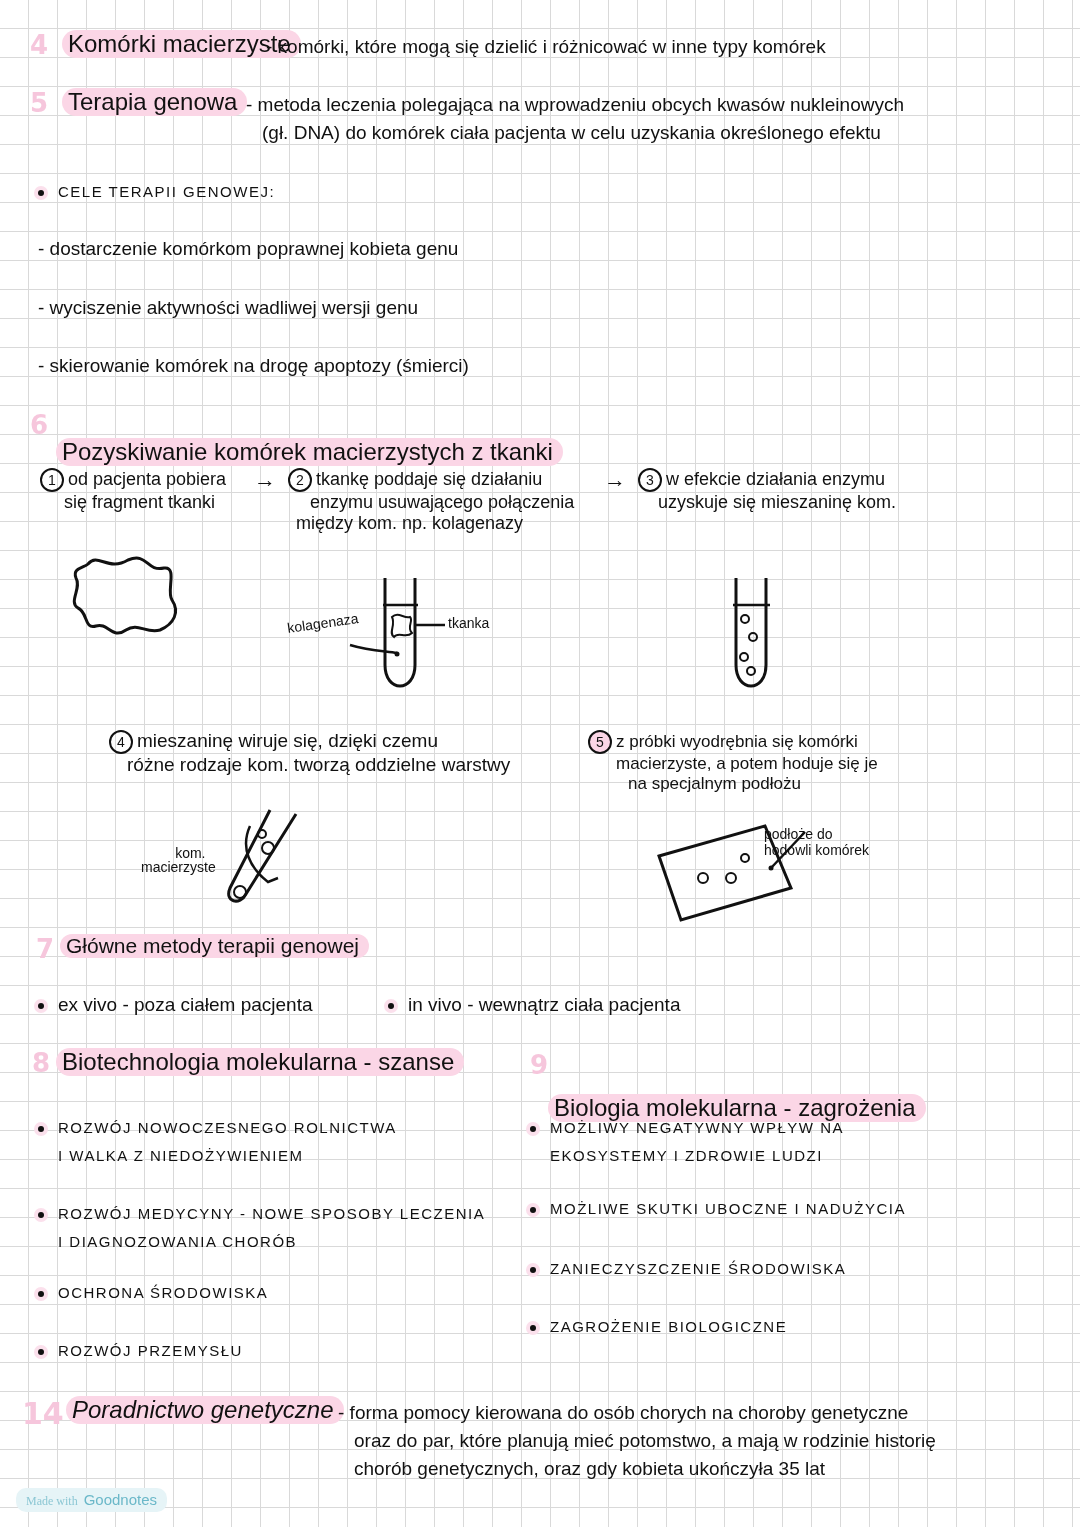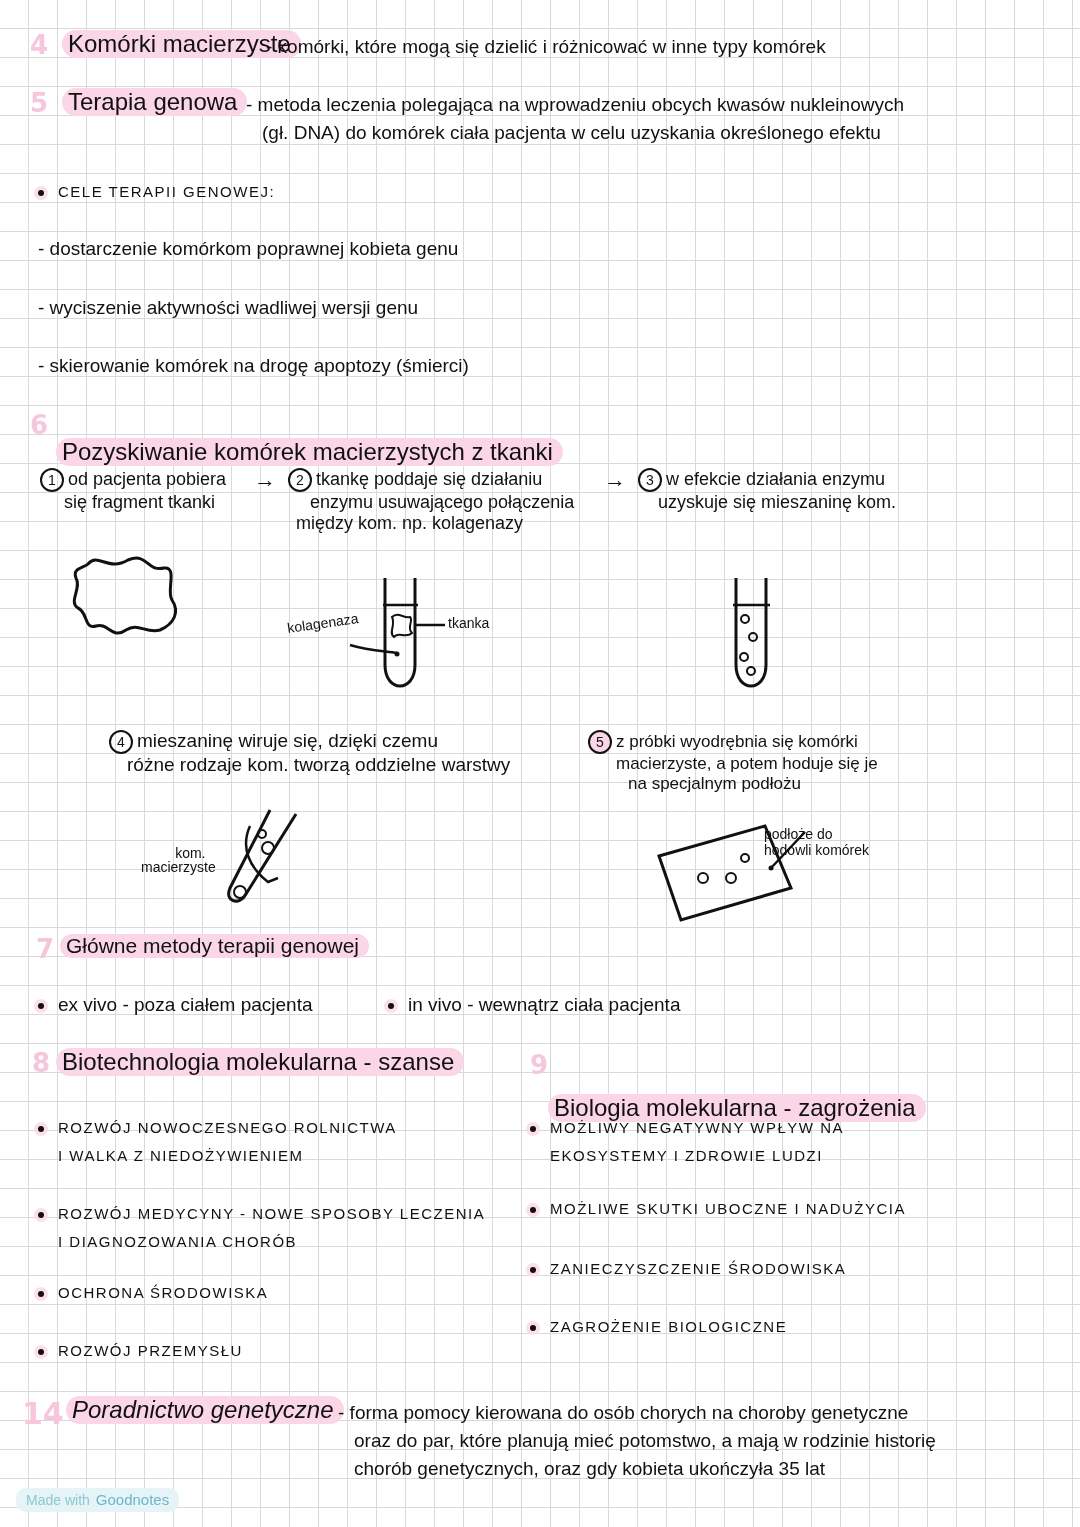--- a/index.html
+++ b/index.html
@@ -28,21 +28,21 @@
   }
   .circ {
     display: inline-block; width: 20px; height: 20px; border: 2px solid #111; border-radius: 50%;
     text-align: center; line-height: 20px; font-size: 14px; margin-right: 4px;
   }
   .circ.pink { background: #fbd6e6; }
   .badge {
     background: #e6f4f7; color: #6bb8c9; border-radius: 10px; padding: 3px 10px;
     font-family: "Liberation Sans", sans-serif;
   }
-  .badge small { font-size: 14px; color: #8cc7d4; margin-right: 6px; }
+  .badge small { font-size: 12px; color: #8cc7d4; margin-right: 6px; font-family: Liberation Serif, serif; }
   .badge span.g { font-size: 15px; }
   svg { position: absolute; overflow: visible; }
 </style>
 </head>
 <body>
 
 <div class="abs num" style="left:30px;top:30px;">4</div>
 <div class="abs hl" style="left:62px;top:30px;">Komórki macierzyste</div>
 <div class="abs hand" style="left:266px;top:36px;">- komórki, które mogą się dzielić i różnicować w inne typy komórek</div>
 

